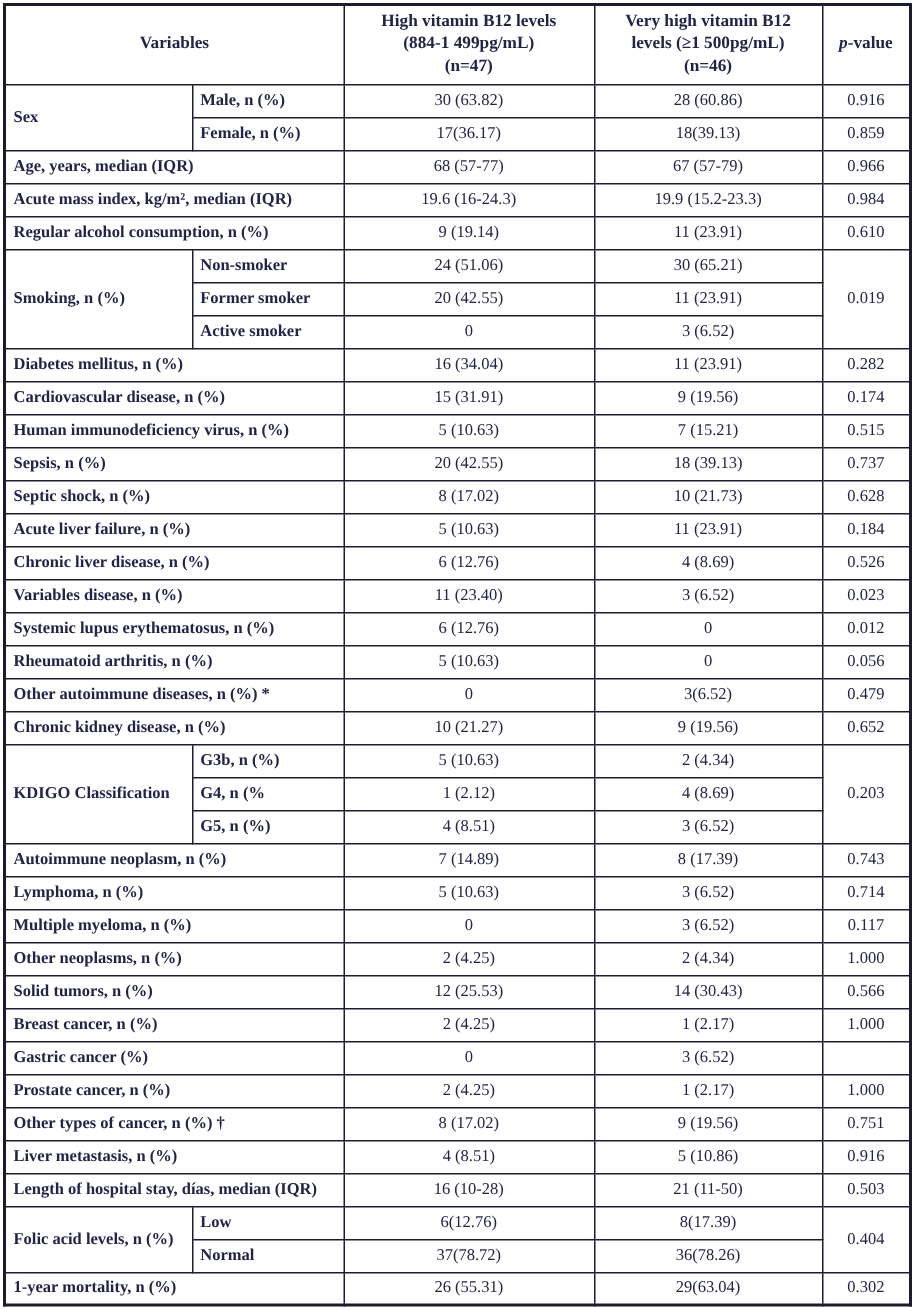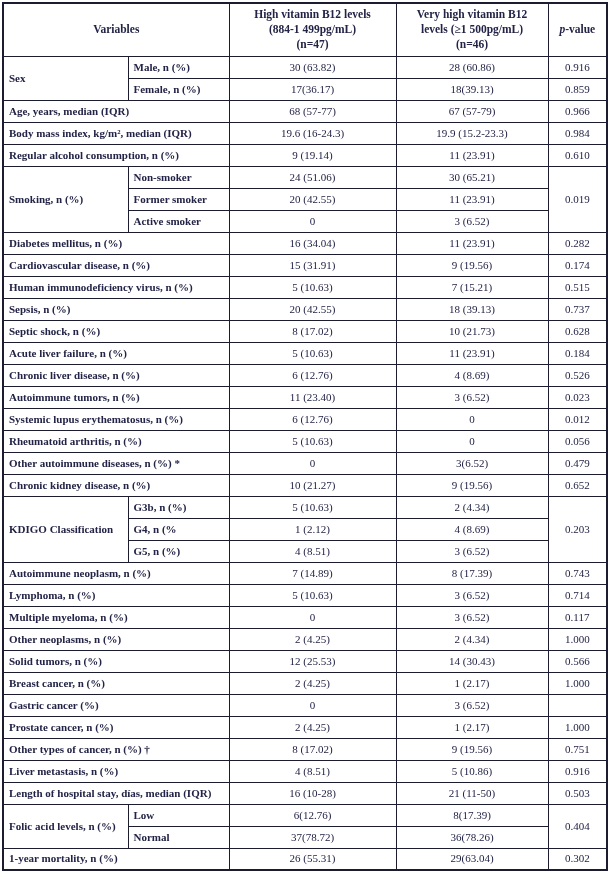--- a/index.html
+++ b/index.html
@@ -77,21 +77,21 @@
           <td class="val">18(39.13)</td>
           <td class="val">0.859</td>
         </tr>
         <tr>
           <td class="label" colspan="2">Age, years, median (IQR)</td>
           <td class="val">68 (57-77)</td>
           <td class="val">67 (57-79)</td>
           <td class="val">0.966</td>
         </tr>
         <tr>
-          <td class="label" colspan="2">Body mass index, kg/m², median (IQR)</td>
+          <td class="label" colspan="2">Acute mass index, kg/m², median (IQR)</td>
           <td class="val">19.6 (16-24.3)</td>
           <td class="val">19.9 (15.2-23.3)</td>
           <td class="val">0.984</td>
         </tr>
         <tr>
           <td class="label" colspan="2">Regular alcohol consumption, n (%)</td>
           <td class="val">9 (19.14)</td>
           <td class="val">11 (23.91)</td>
           <td class="val">0.610</td>
         </tr>
@@ -148,21 +148,21 @@
           <td class="val">11 (23.91)</td>
           <td class="val">0.184</td>
         </tr>
         <tr>
           <td class="label" colspan="2">Chronic liver disease, n (%)</td>
           <td class="val">6 (12.76)</td>
           <td class="val">4 (8.69)</td>
           <td class="val">0.526</td>
         </tr>
         <tr>
-          <td class="label" colspan="2">Autoimmune tumors, n (%)</td>
+          <td class="label" colspan="2">Variables disease, n (%)</td>
           <td class="val">11 (23.40)</td>
           <td class="val">3 (6.52)</td>
           <td class="val">0.023</td>
         </tr>
         <tr>
           <td class="label" colspan="2">Systemic lupus erythematosus, n (%)</td>
           <td class="val">6 (12.76)</td>
           <td class="val">0</td>
           <td class="val">0.012</td>
         </tr>

